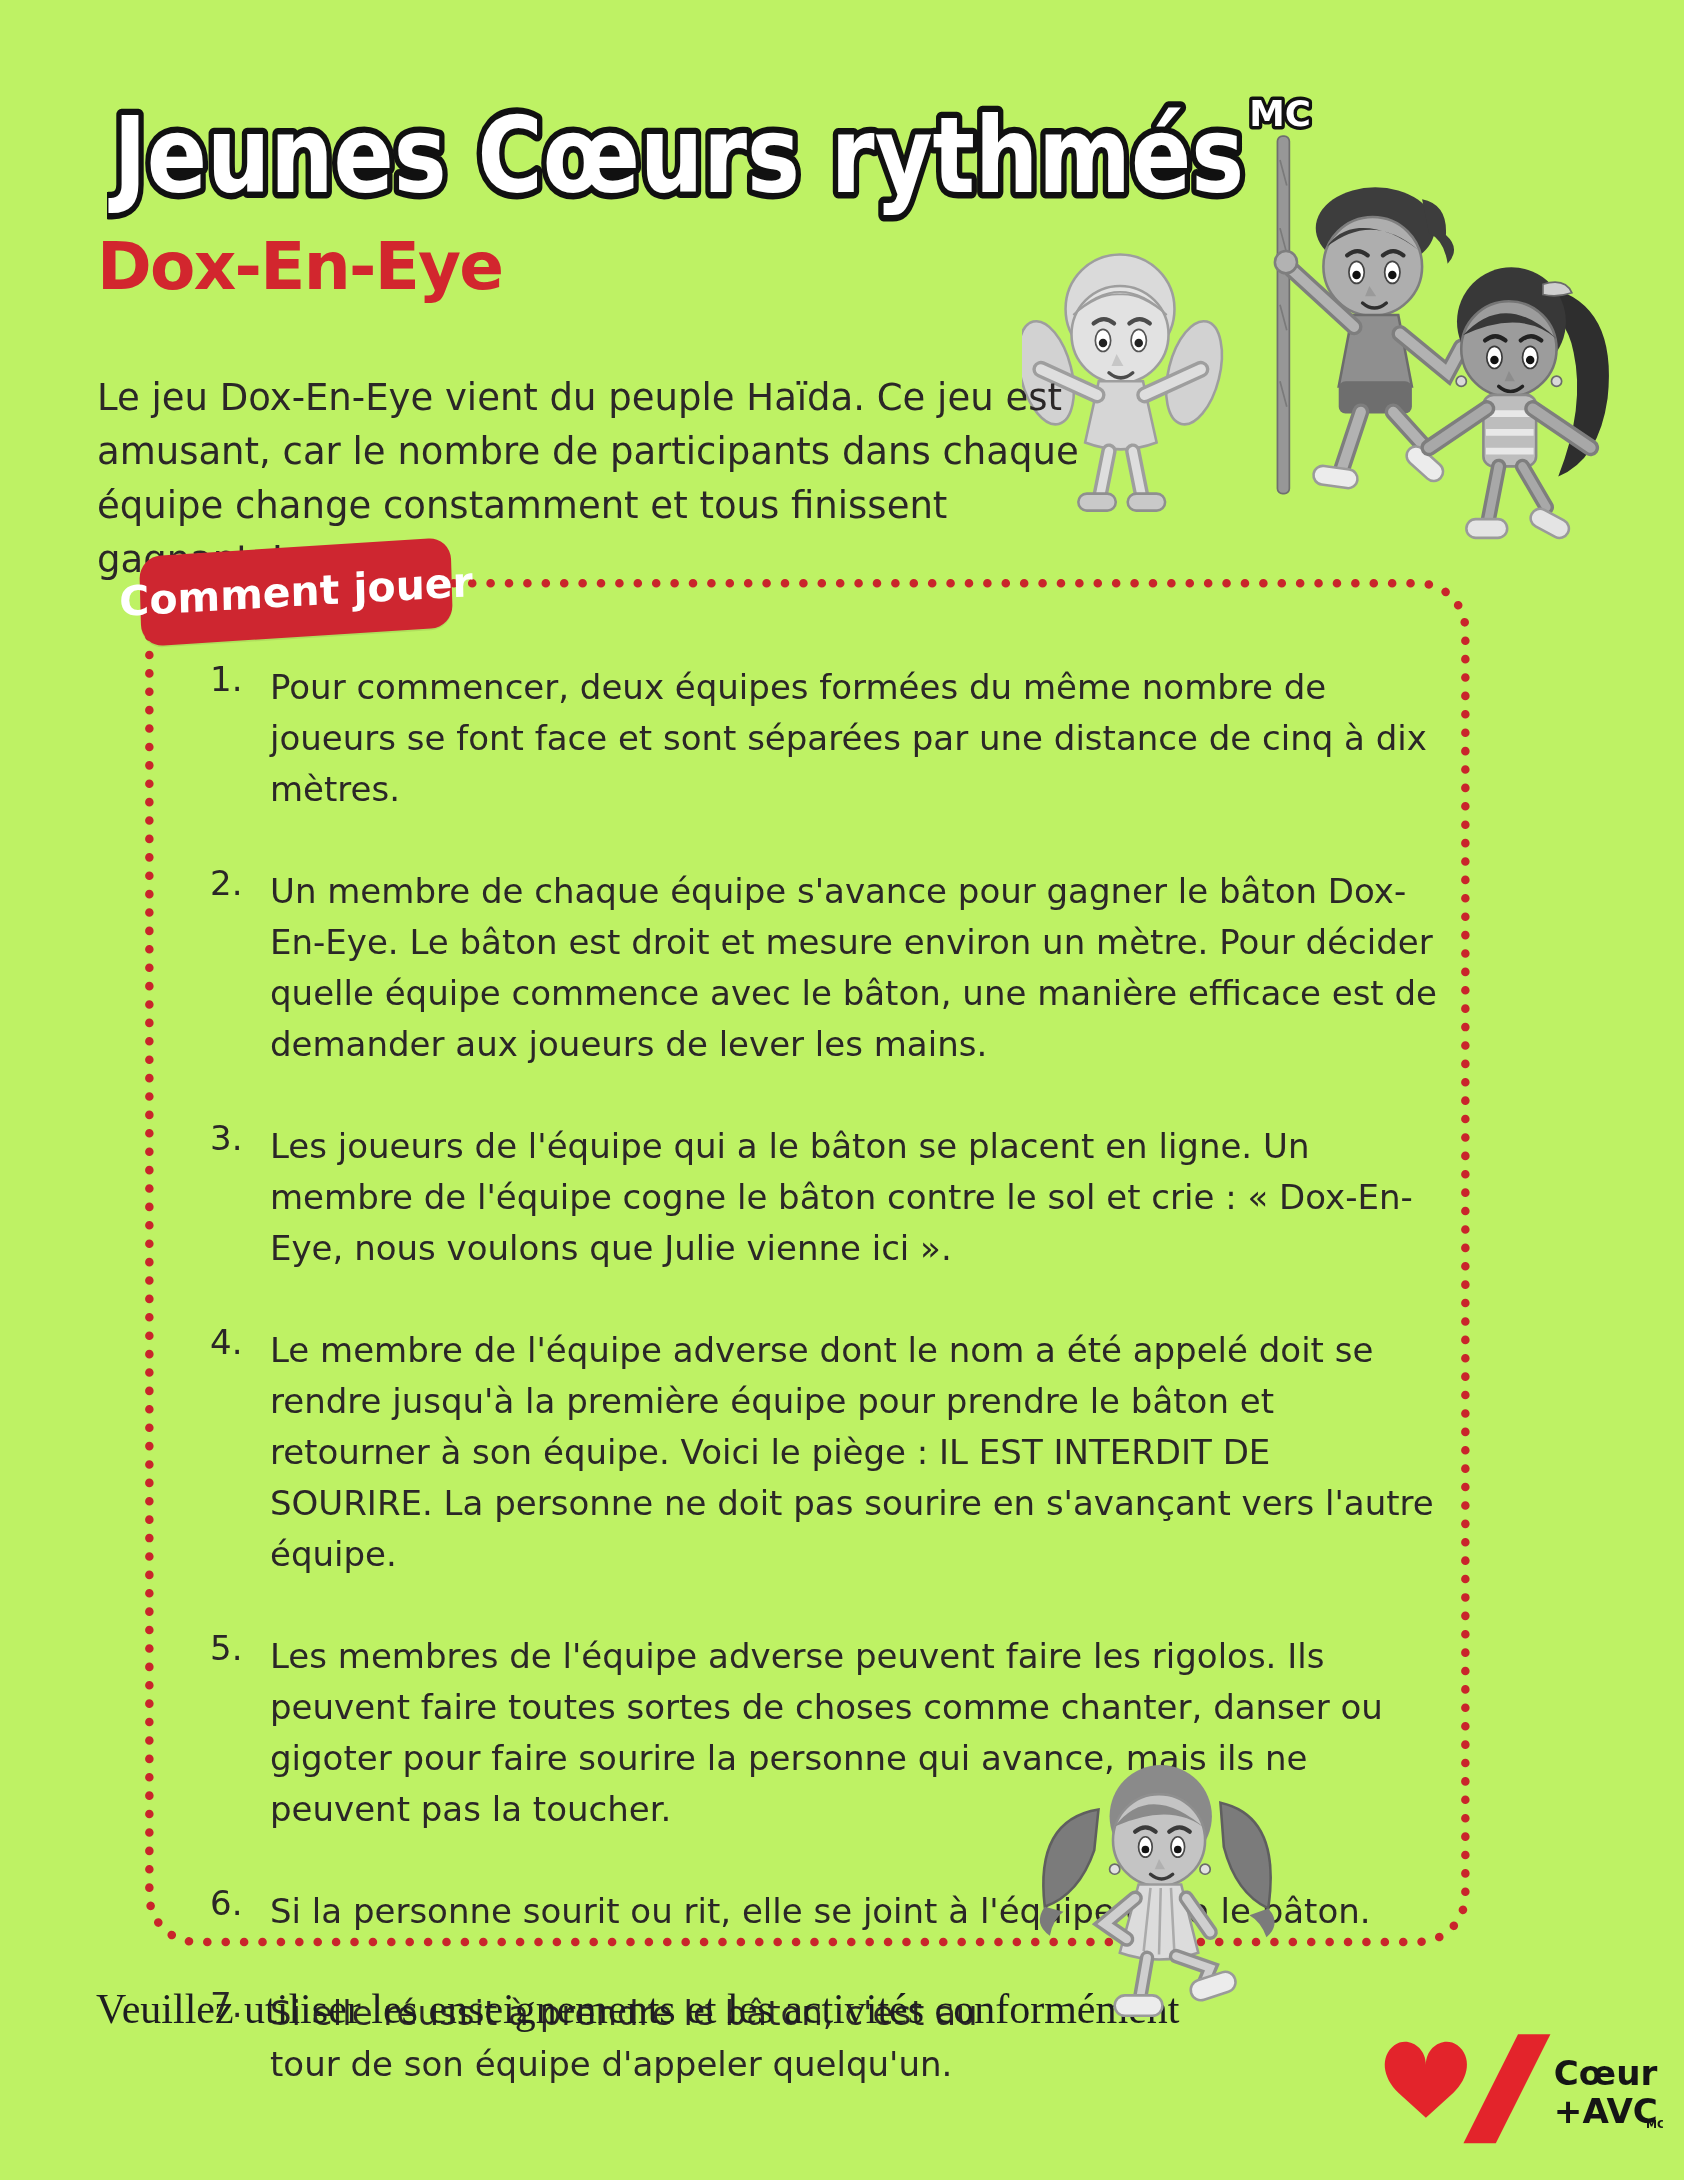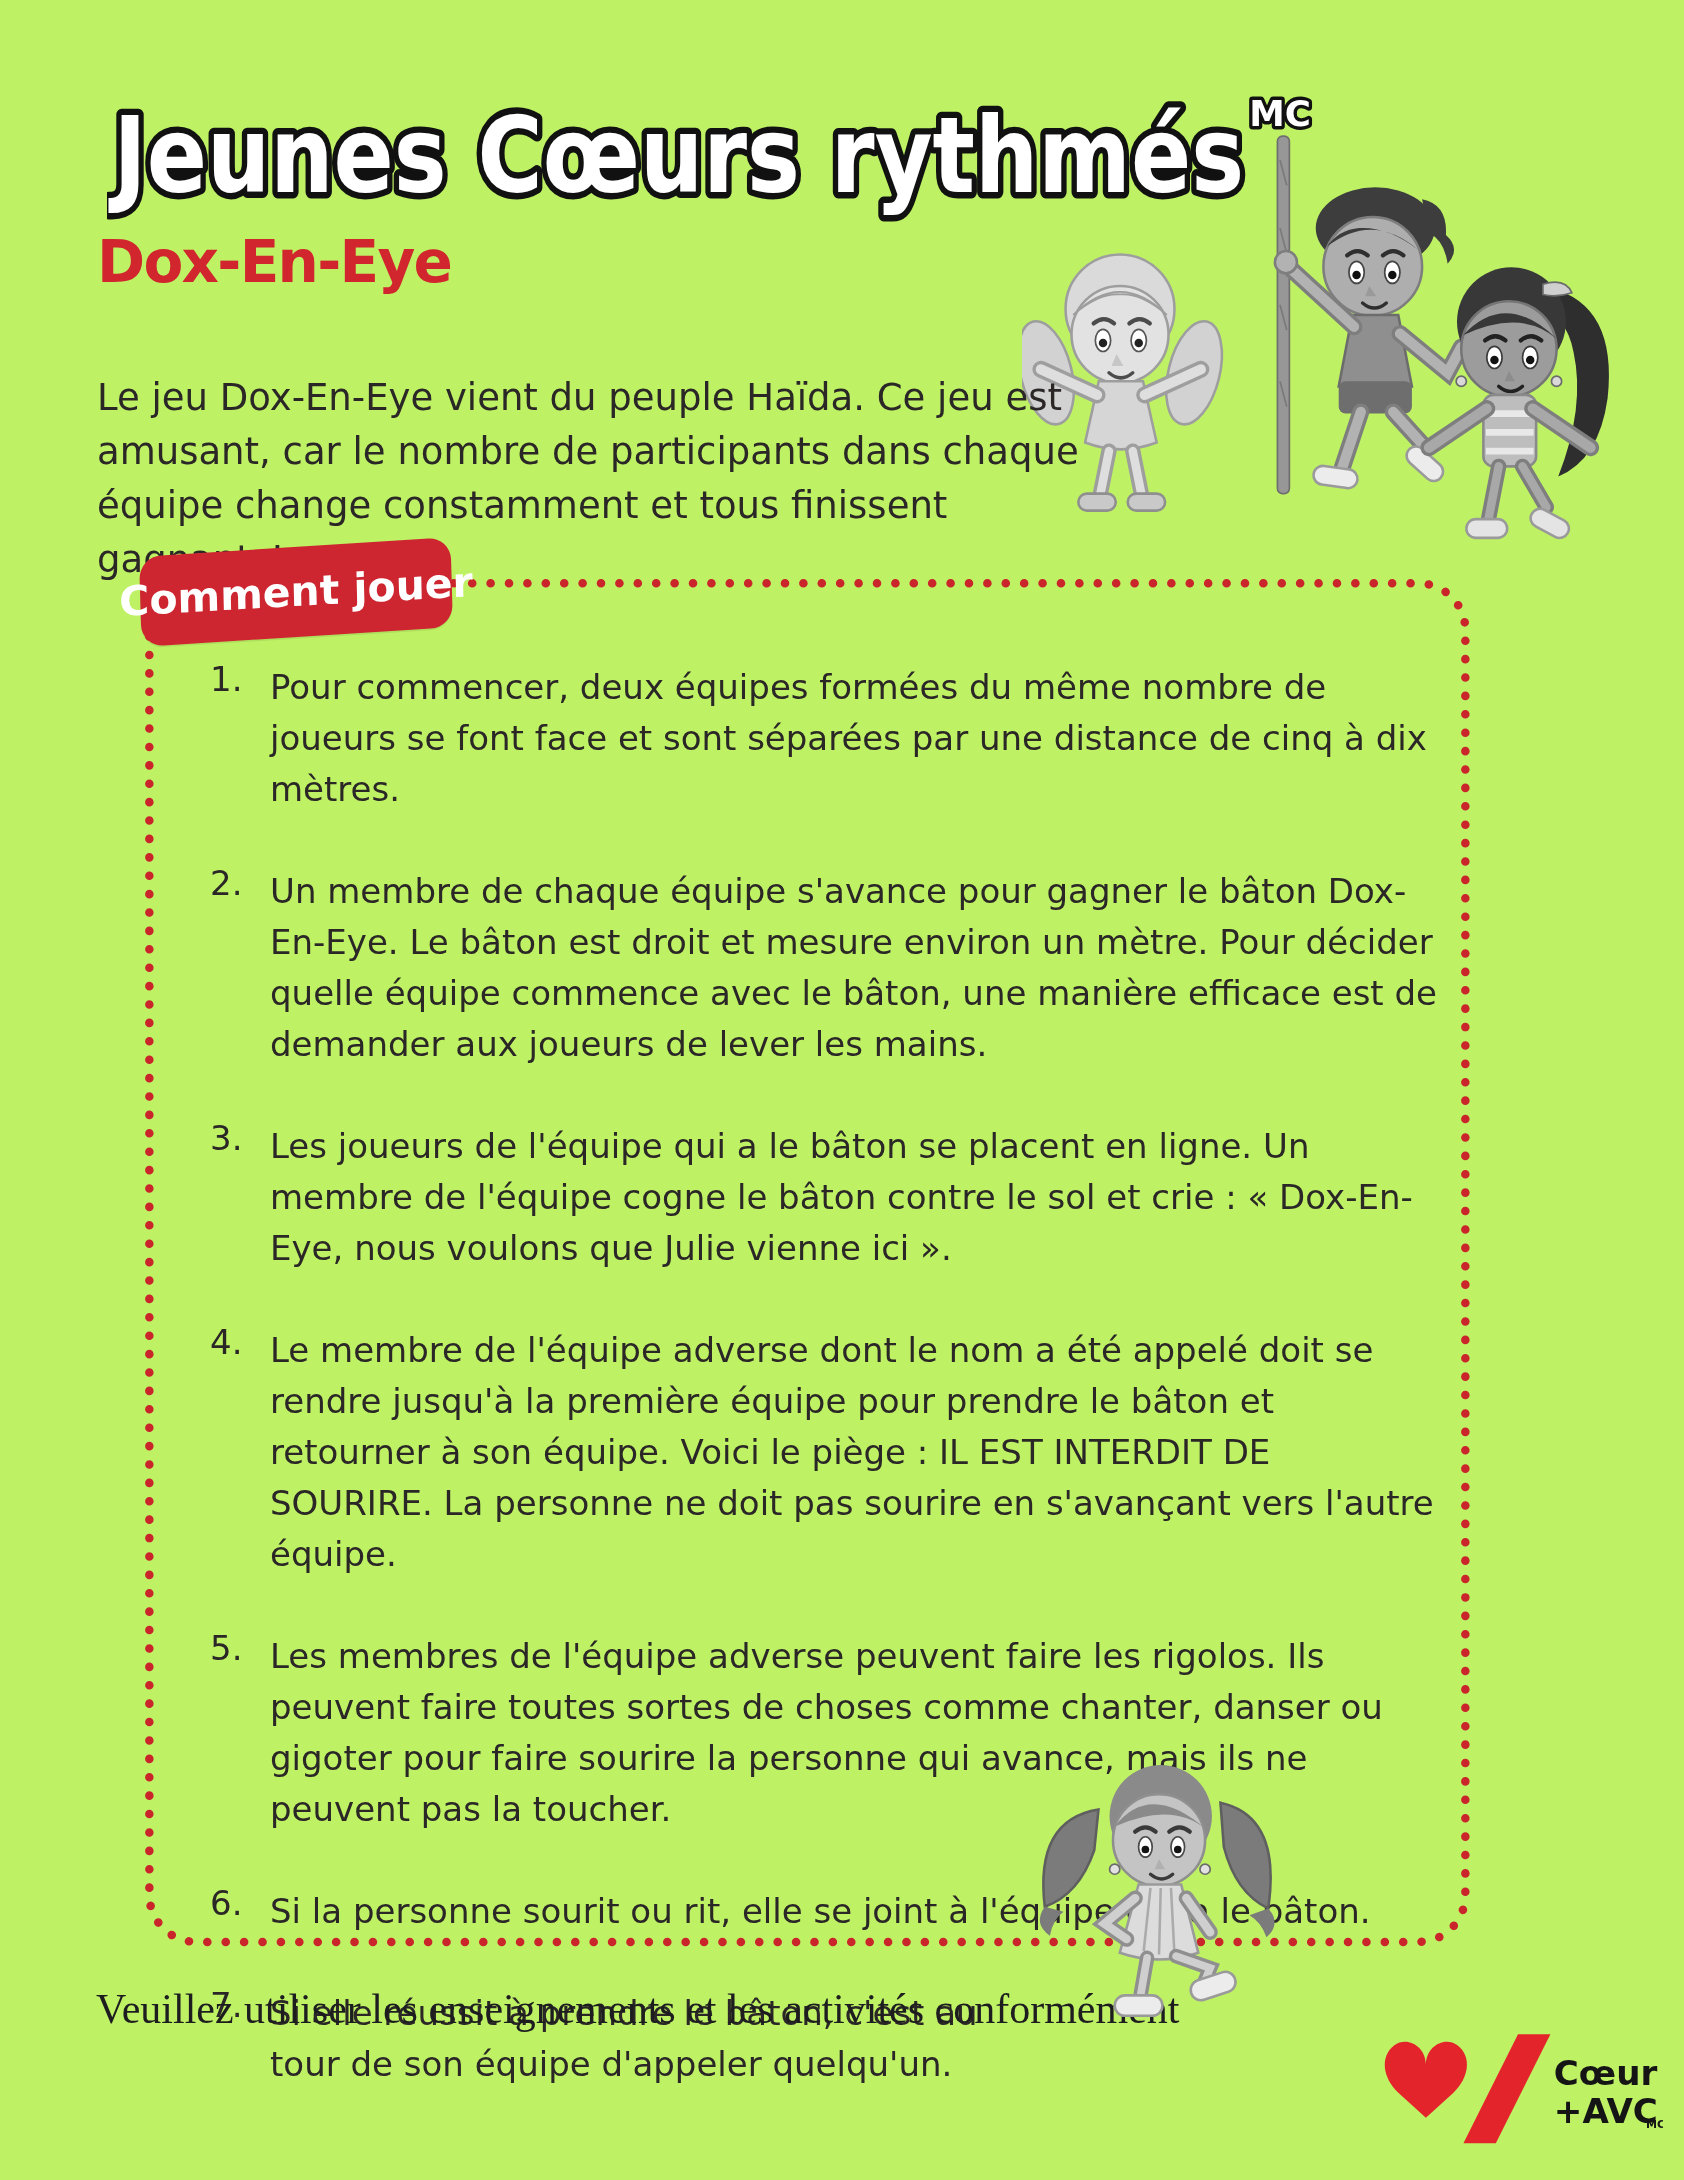--- a/index.html
+++ b/index.html
@@ -8,21 +8,21 @@
     width:1685px;height:2181px;
     background:#bef264;
     font-family:"DejaVu Sans",sans-serif;
     color:#2b2727;
     overflow:hidden;
     margin:0 auto;
   }
   .logo-svg{position:absolute;left:107px;top:75px;z-index:6;}
   .page-title{
     position:absolute;left:97px;top:228px;
-    font-size:58px;font-weight:bold;color:#d2262e;
+    font-size:66px;font-weight:bold;color:#d2262e;
     letter-spacing:-1.7px;z-index:2;
   }
   .intro{
     position:absolute;left:97px;top:371px;width:988px;
     font-size:37px;line-height:54px;color:#2b2727;z-index:2;
   }
   .kids-svg{position:absolute;left:1022px;top:126px;z-index:1;}
   .box-border-svg{position:absolute;left:128px;top:562px;z-index:1;}
   .badge{
     position:absolute;left:140px;top:547px;width:312px;height:90px;

